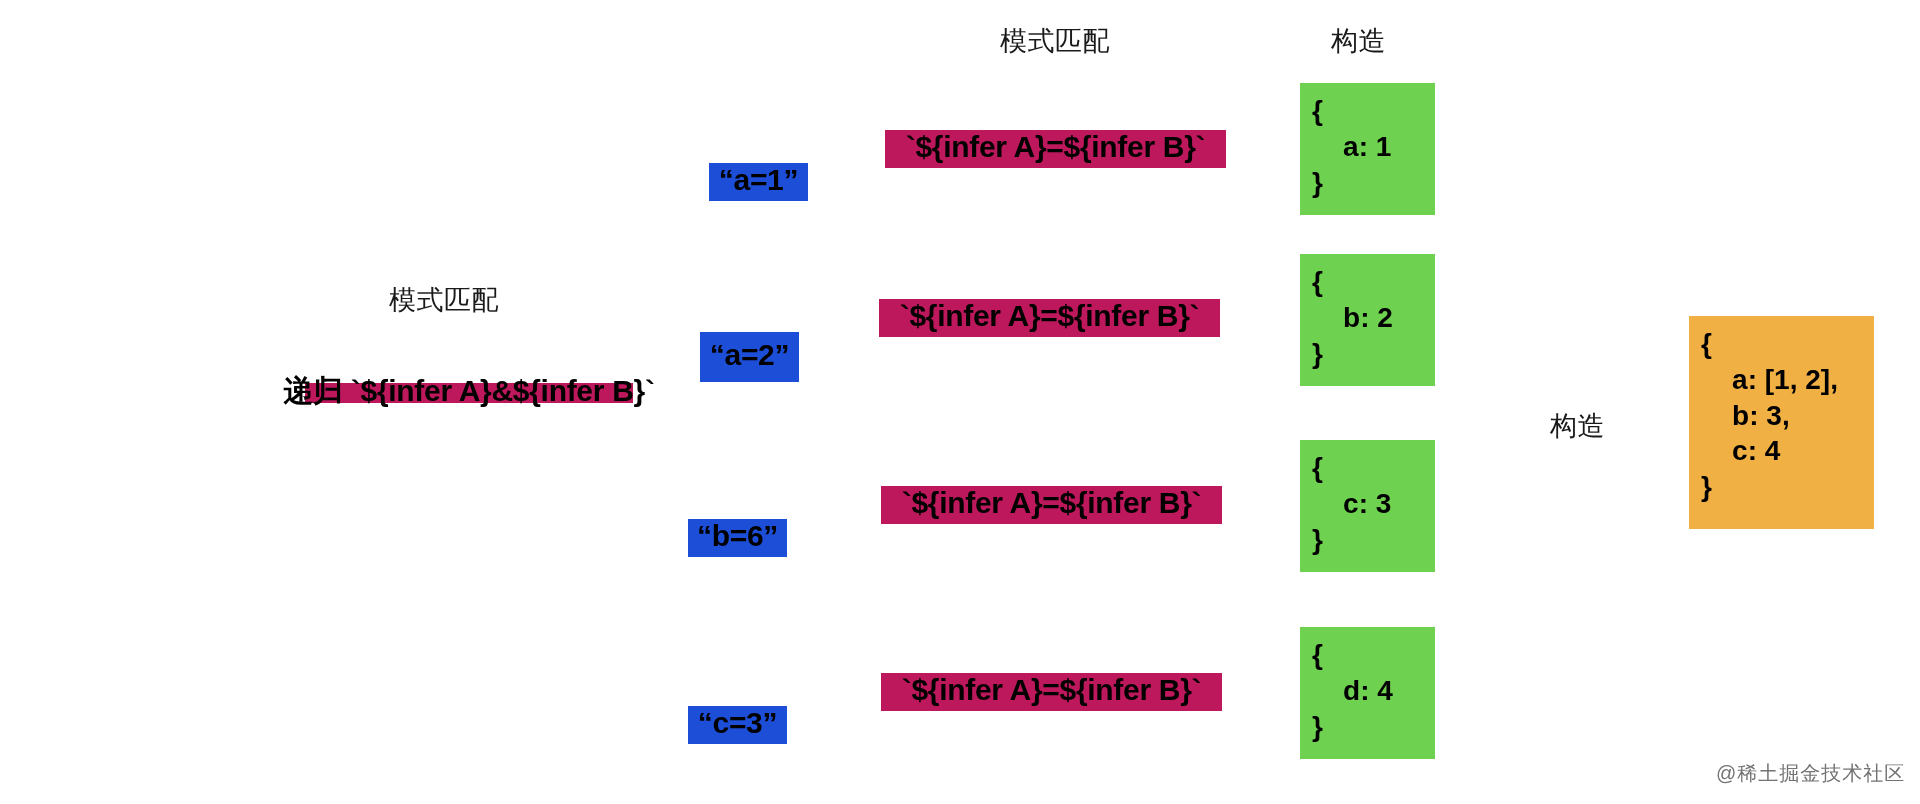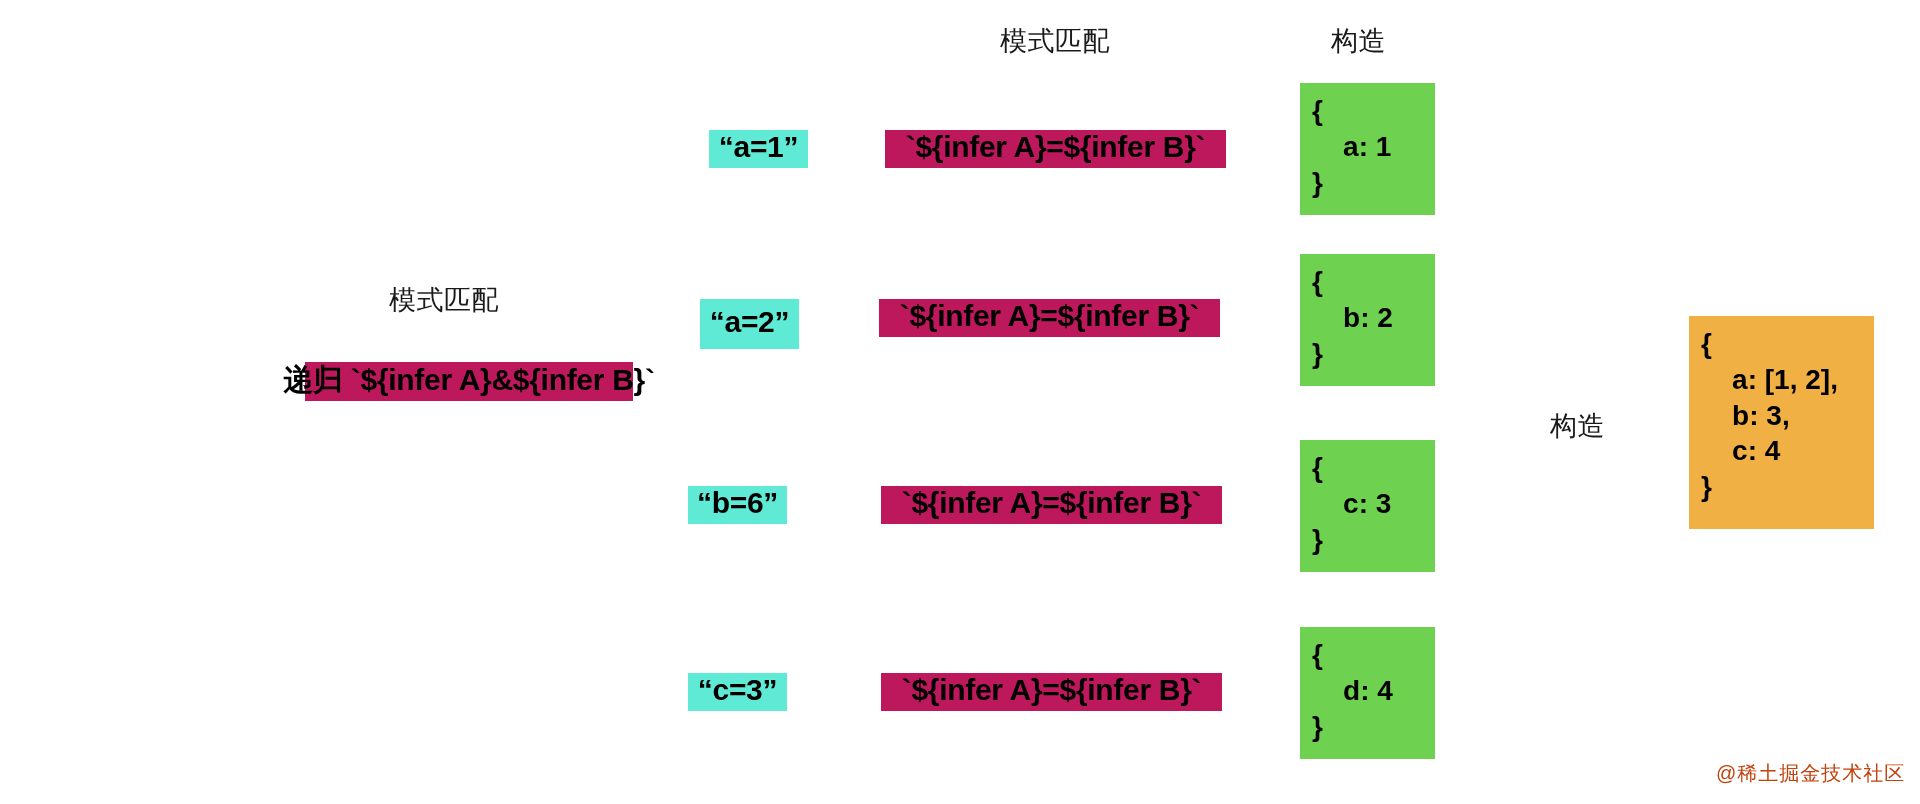--- a/index.html
+++ b/index.html
@@ -40,58 +40,58 @@
     letter-spacing: 0.5px;
     text-align: center;
   }
   
   .chip {
     font-size: 30px;
     padding: 2px 10px 5px 10px;
     letter-spacing: -0.3px;
   }
   .chip-orange { background: #f0b044; }
-  .chip-green  { background: #5eead4; }
+  .chip-green  { background: #1d4ed8; margin-top: 33px; }
   .chip-blue   { background: #be185d; }
 
   
   .codeblock {
     display: block;
     padding: 10px 0 10px 12px;
     font-size: 28px;
     font-weight: bold;
     line-height: 1.28;
     text-align: left;
     white-space: pre;
   }
   .block-green  { background: #6ed14f; }
   .block-orange { background: #f0b044; }
 
   .watermark {
     position: absolute;
     font-size: 20px;
-    color: #c2410c;
+    color: #737373;
     font-weight: normal;
     letter-spacing: 1px;
     white-space: pre;
   }
 </style>
 </head>
 <body>
 
 <div id="canvas">
 
   <div class="node label" style="left:1000px; top:24px; width:160px; height:36px; justify-content:flex-start;">模式匹配</div>
 
   <div class="node label" style="left:1331px; top:24px; width:120px; height:36px; justify-content:flex-start;">构造</div>
 
 
   <div class="node label" style="left:389px; top:283px; width:160px; height:36px; justify-content:flex-start;">模式匹配</div>
 
-  <div class="node chip chip-blue" style="left:305px; top:362px; width:328px; height:39px;">递归 `${infer A}&amp;${infer B}`</div>
+  <div class="node chip chip-blue" style="left:305px; top:383px; width:328px; height:20px;">递归 `${infer A}&amp;${infer B}`</div>
 
   <div class="node chip chip-green" style="left:709px; top:130px; width:99px; height:38px;">“a=1”</div>
 
   <div class="node chip chip-blue" style="left:885px; top:130px; width:341px; height:38px;">`${infer A}=${infer B}`</div>
 
   <div class="node codeblock block-green" style="left:1300px; top:83px; width:135px; height:132px;">{
     a: 1
 }</div>
 
   <div class="node chip chip-green" style="left:700px; top:299px; width:99px; height:50px;">“a=2”</div>

